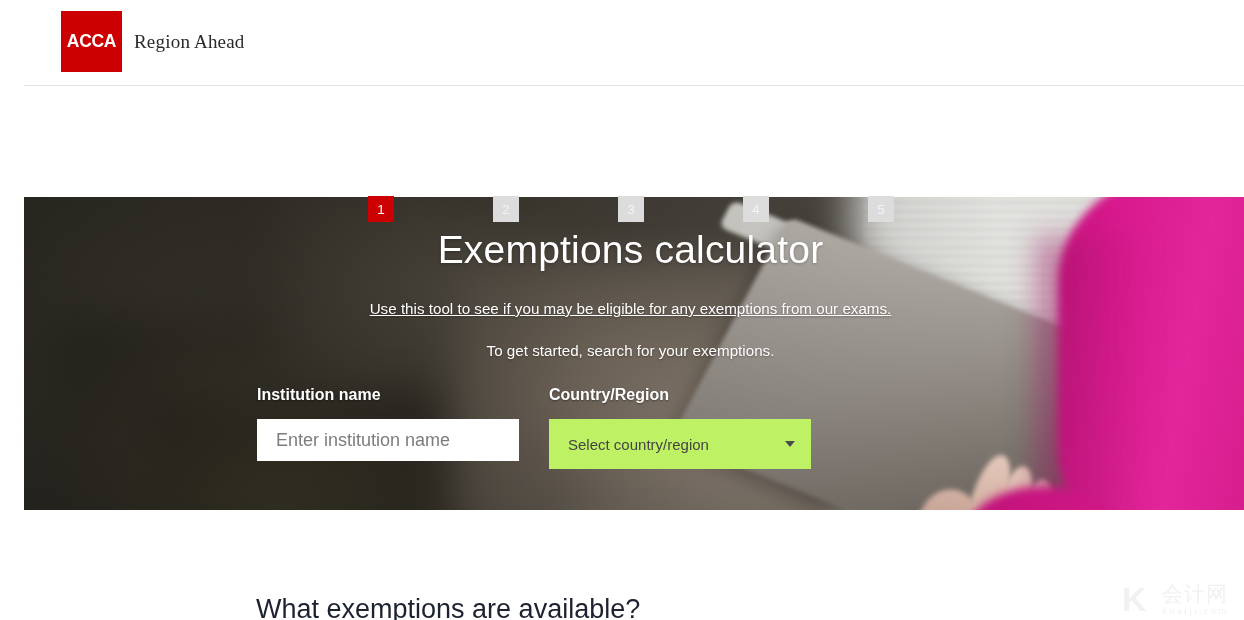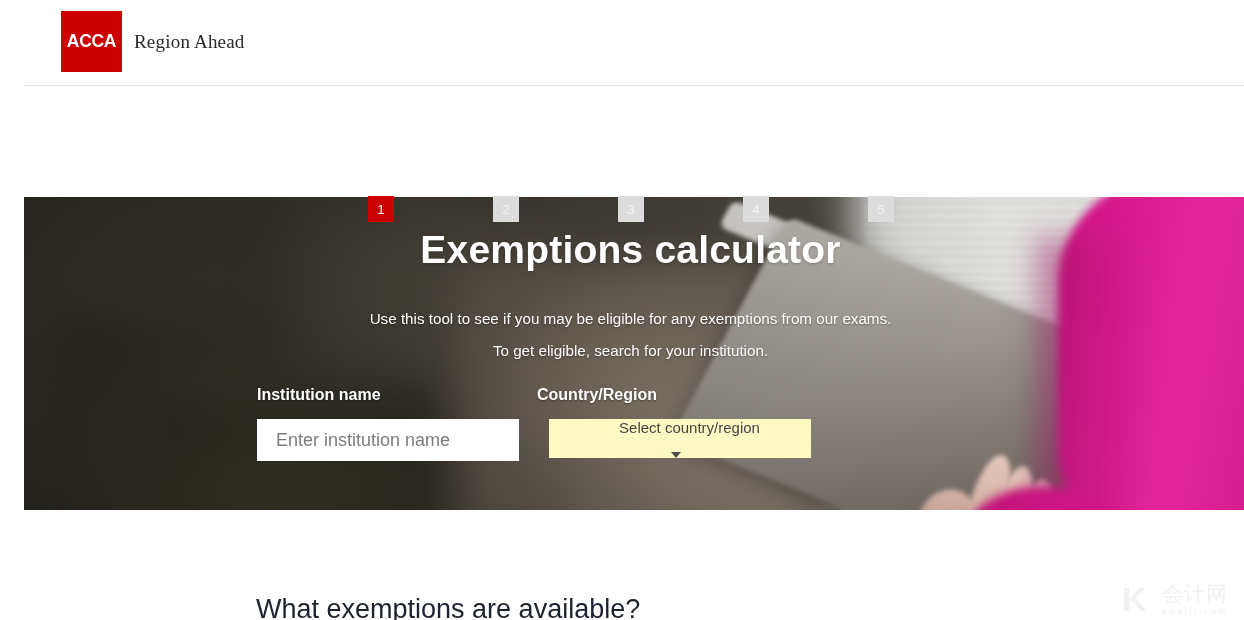--- a/index.html
+++ b/index.html
@@ -141,50 +141,50 @@
   #f3 { left: 998px; top: 282px; width: 30px; height: 78px; transform: rotate(10deg); }
   #thumb { left: 896px; top: 292px; width: 58px; height: 62px; transform: rotate(30deg);
            background: linear-gradient(140deg,#dcbcae,#bb9181); }
   #hero-veil {
     position: absolute; inset: 0;
     background: linear-gradient(90deg, rgba(20,18,14,.55) 0%, rgba(30,26,20,.40) 38%,
                 rgba(40,36,30,.18) 60%, rgba(255,255,255,0) 78%);
   }
   #hero-title {
     position: absolute; top: 228px; left: 0; width: 1213px; text-align: center;
-    color: #ffffff; font-size: 39px; font-weight: 700; letter-spacing: .2px;
+    color: #ffffff; font-size: 39px; font-weight: 400; letter-spacing: .2px;
     text-shadow: 0 1px 3px rgba(0,0,0,.25);
   }
   .hero-sub {
     position: absolute; left: 0; width: 1213px; text-align: center;
     color: #ffffff; font-size: 15.2px;
     text-shadow: 0 1px 2px rgba(0,0,0,.35);
   }
-  #hero-sub1 { top: 310px; }
+  #hero-sub1 { top: 300px; text-decoration: underline; }
   #hero-sub2 { top: 342px; }
 
   
   .field-label {
     position: absolute; color: #ffffff; font-size: 16px; font-weight: bold;
     text-shadow: 0 1px 2px rgba(0,0,0,.4);
   }
   #lbl-institution { left: 233px; top: 386px; }
-  #lbl-country { left: 513px; top: 386px; text-align: center; }
+  #lbl-country { left: 525px; top: 386px; text-align: center; }
 
   #institution-input {
     position: absolute; left: 233px; top: 419px; width: 262px; height: 42px;
     background: #ffffff; border: none; outline: none;
     padding: 0 19px; font-size: 18px; color: #3d3d3d;
     font-family: "Liberation Sans", sans-serif;
   }
   #institution-input::placeholder { color: #7d7d7d; opacity: 1; }
 
   #country-select {
-    position: absolute; left: 525px; top: 419px; width: 262px; height: 39px;
-    background: #fef9c3; display: flex; align-items: center; flex-direction: column;
+    position: absolute; left: 525px; top: 419px; width: 262px; height: 50px;
+    background: #bef264; display: flex; align-items: center;
   }
   #country-select-value {
     padding-left: 19px; font-size: 15px; color: #454545; flex: 1;
   }
   #country-caret {
     width: 26px; display:flex; align-items:center; justify-content:center;
     margin-right: 8px;
   }
   #country-caret span {
     display:block; width: 0; height: 0;
@@ -288,21 +288,21 @@
       <div class="finger" id="f3"></div>
       <div id="sleeve"></div>
       <div id="sleeve-shade"></div>
       <div id="cuff"></div>
       <div id="hero-veil"></div>
     </div>
   </div>
 
   <div id="hero-title">Exemptions calculator</div>
   <div class="hero-sub" id="hero-sub1">Use this tool to see if you may be eligible for any exemptions from our exams.</div>
-  <div class="hero-sub" id="hero-sub2">To get eligible, search for your institution.</div>
+  <div class="hero-sub" id="hero-sub2">To get started, search for your exemptions.</div>
 
   <div class="field-label" id="lbl-institution">Institution name</div>
   <div class="field-label" id="lbl-country">Country/Region</div>
 
   <input id="institution-input" type="text" placeholder="Enter institution name" style="">
 
   <div id="country-select">
     <div id="country-select-value">Select country/region</div>
     <div id="country-caret">
         <span></span>

